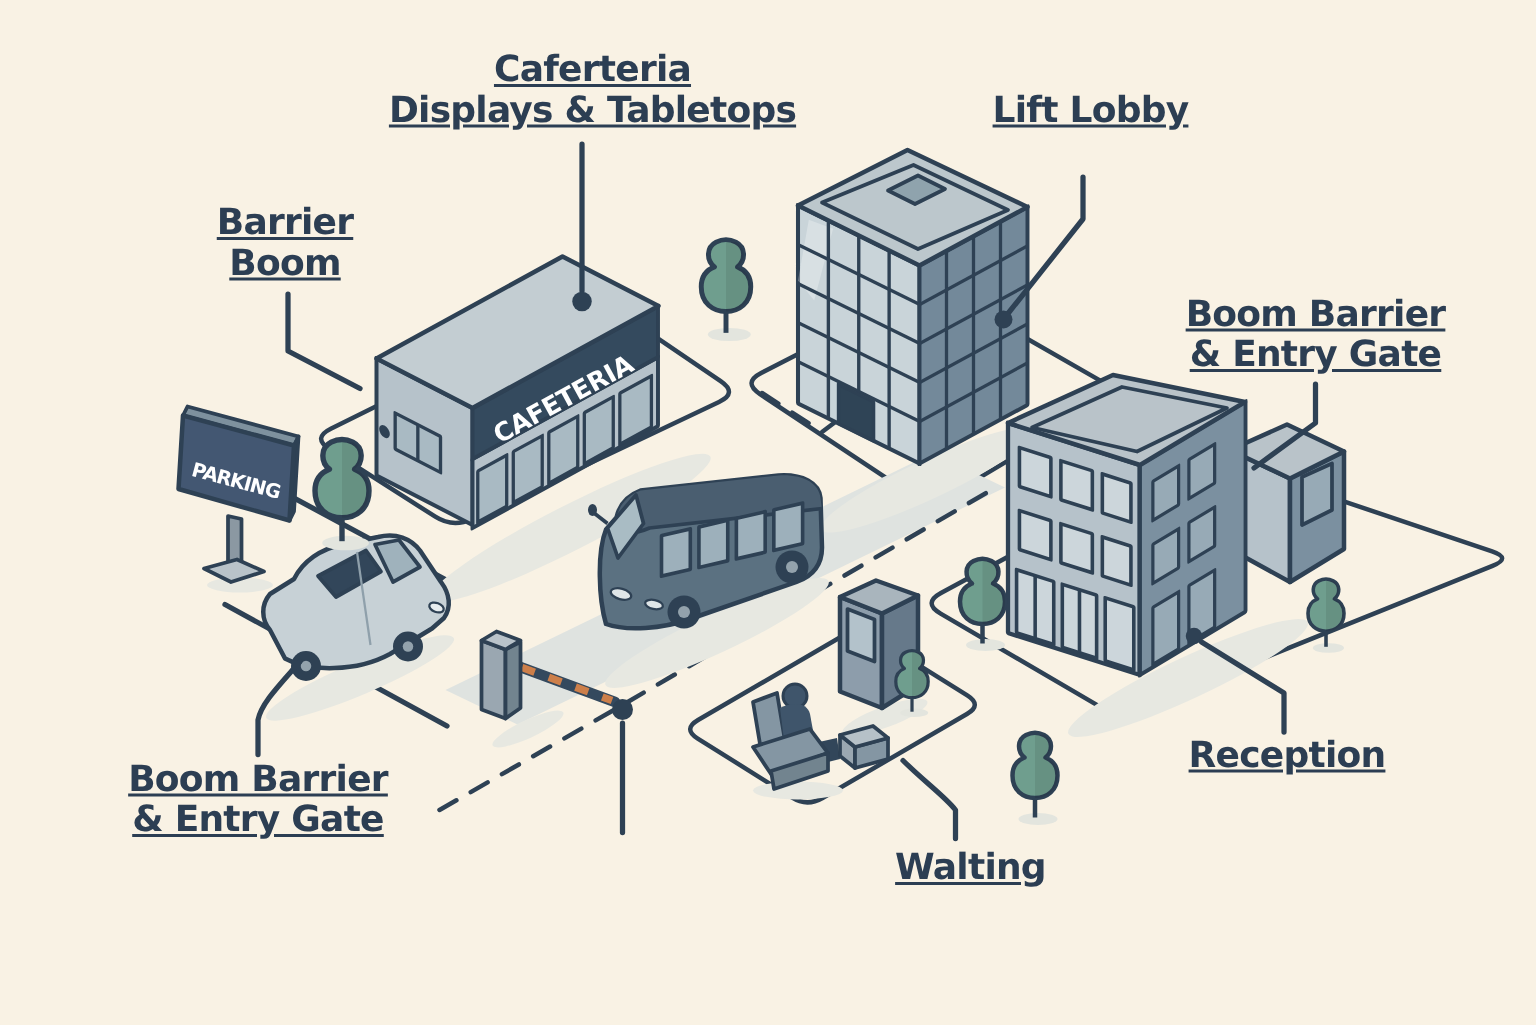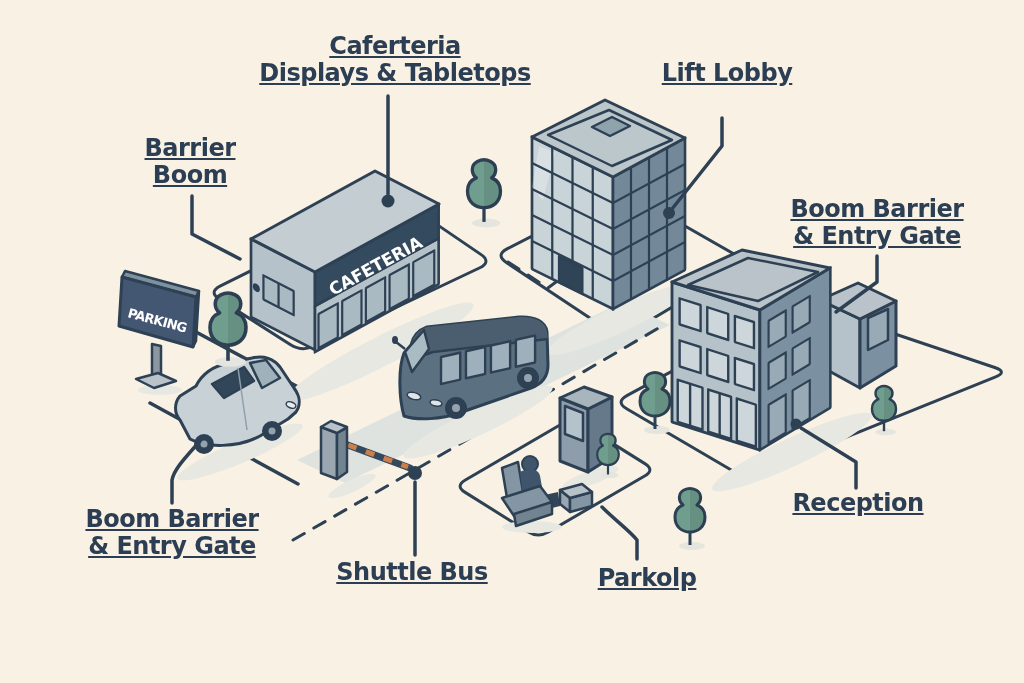--- a/index.html
+++ b/index.html
@@ -262,21 +262,20 @@
 </div>
 <div class="label" style="left:877px;top:196px">
   <div>Boom Barrier</div>
   <div>&amp; Entry Gate</div>
 </div>
 <div class="label" style="left:172px;top:506px">
   <div>Boom Barrier</div>
   <div>&amp; Entry Gate</div>
 </div>
 <div class="label" style="left:412px;top:559px">
-  <div>Shuttle Bus</div>
 </div>
 <div class="label" style="left:647px;top:565px">
-  <div>Parkolp</div>
+  <div>Walting</div>
 </div>
 <div class="label" style="left:858px;top:490px">
   <div>Reception</div>
 </div>
 </div>
 
 </body></html>

